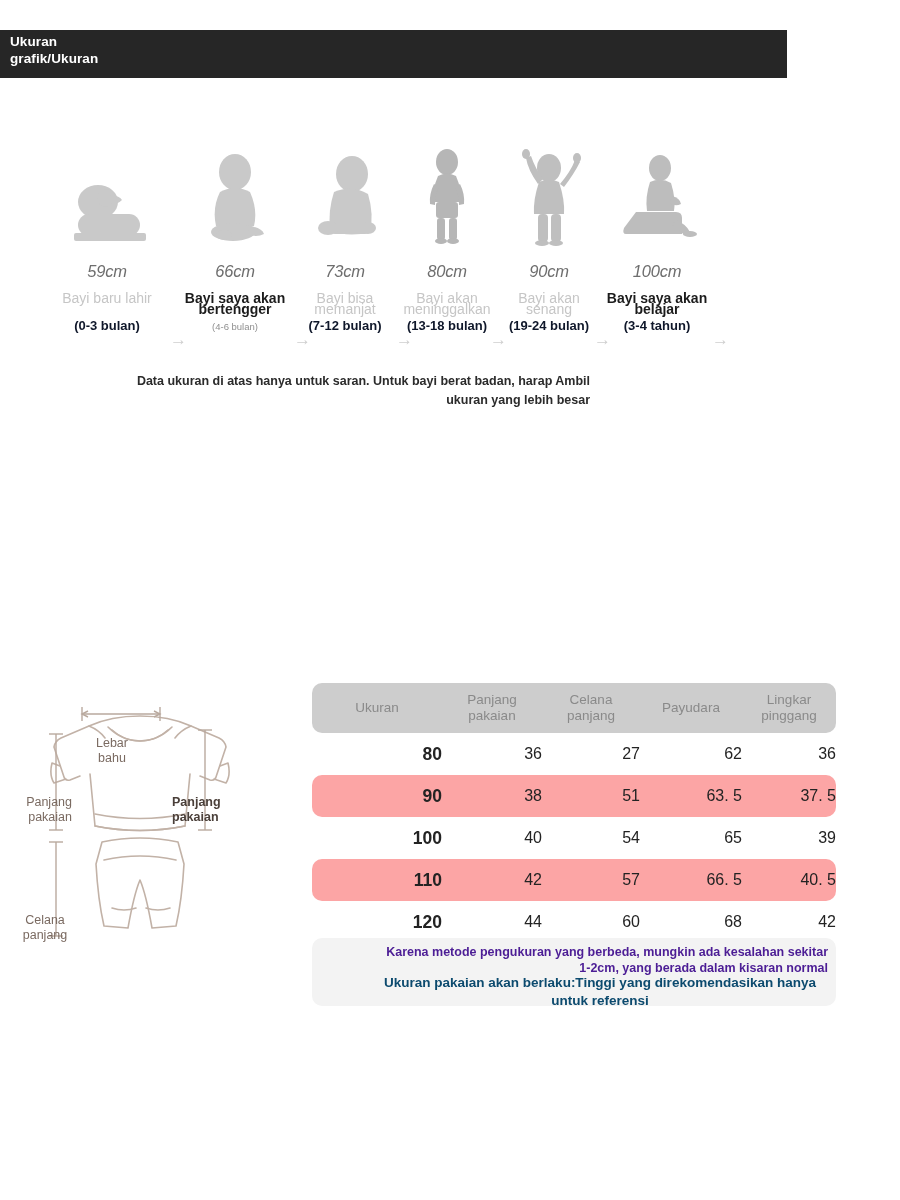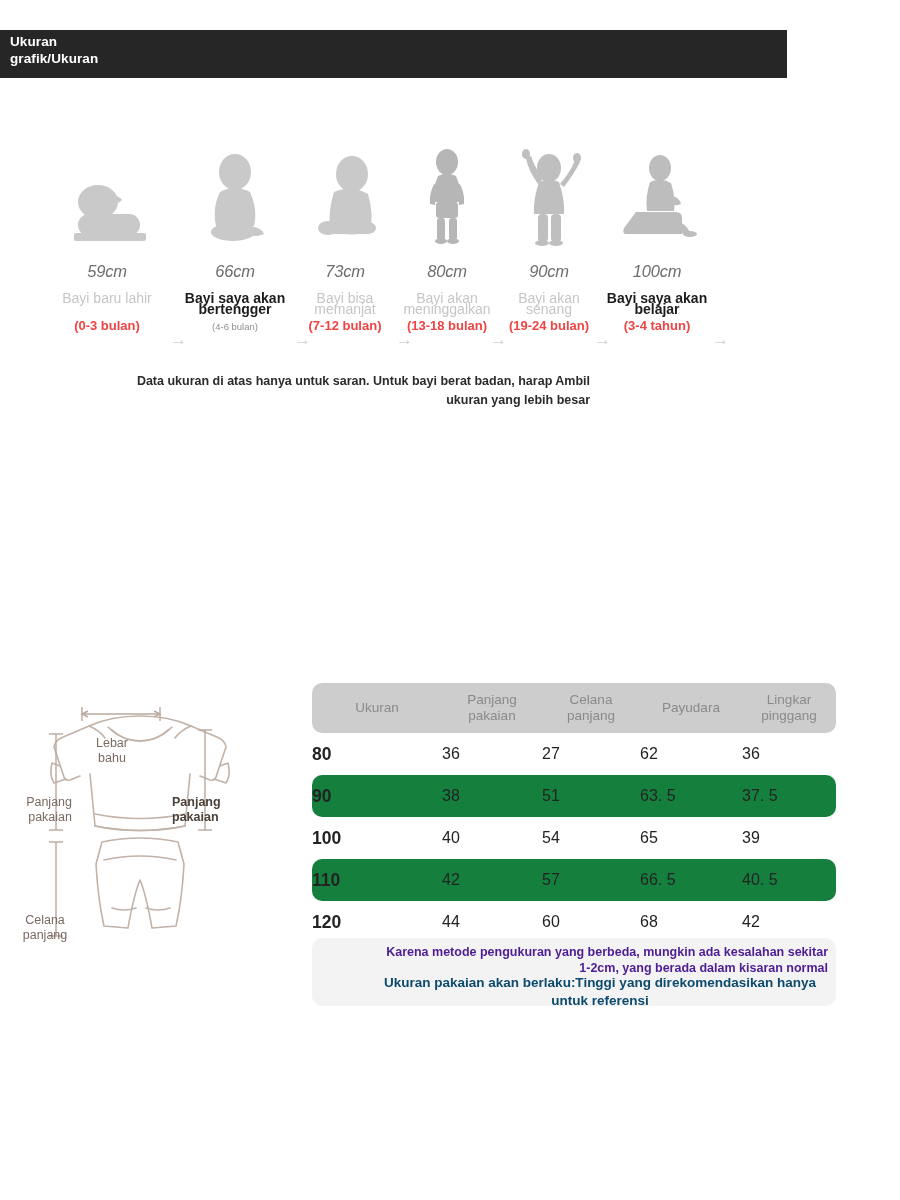--- a/index.html
+++ b/index.html
@@ -88,21 +88,21 @@
   .stage-age {
     position: absolute;
     left: -6px;
     top: 208px;
     width: 114px;
     font-size: 13px;
     color: #3a3a3a;
   }
   .stage-age.strong {
     font-weight: bold;
-    color: #ef4444;
+    color: #0f172a;
   }
   .stage-age.dim {
     font-size: 9.5px;
     color: #8f8f8f;
     top: 211px;
   }
   .arrow {
     position: absolute;
     top: 221px;
     font-size: 17px;
@@ -177,29 +177,29 @@
     vertical-align: middle;
     text-align: center;
     white-space: pre-line;
   }
   .thead-row th:first-child { border-radius: 10px 0 0 10px; }
   .thead-row th:last-child { border-radius: 0 10px 10px 0; }
 
   .tbody-row td {
     height: 42px;
     vertical-align: middle;
-    text-align: left;
+    text-align: right;
     font-size: 16px;
     color: #232323;
   }
   .tbody-row td.size-cell {
     font-size: 17.5px;
     font-weight: bold;
   }
-  .tbody-row.alt td { background: #15803d; }
+  .tbody-row.alt td { background: #fca5a5; }
   .tbody-row.alt td:first-child { border-radius: 10px 0 0 10px; }
   .tbody-row.alt td:last-child { border-radius: 0 10px 10px 0; }
 
   
   .tbody-row td.drop { padding-top: 9px; }
 
   
   #footer-note {
     position: absolute;
     left: 312px;

